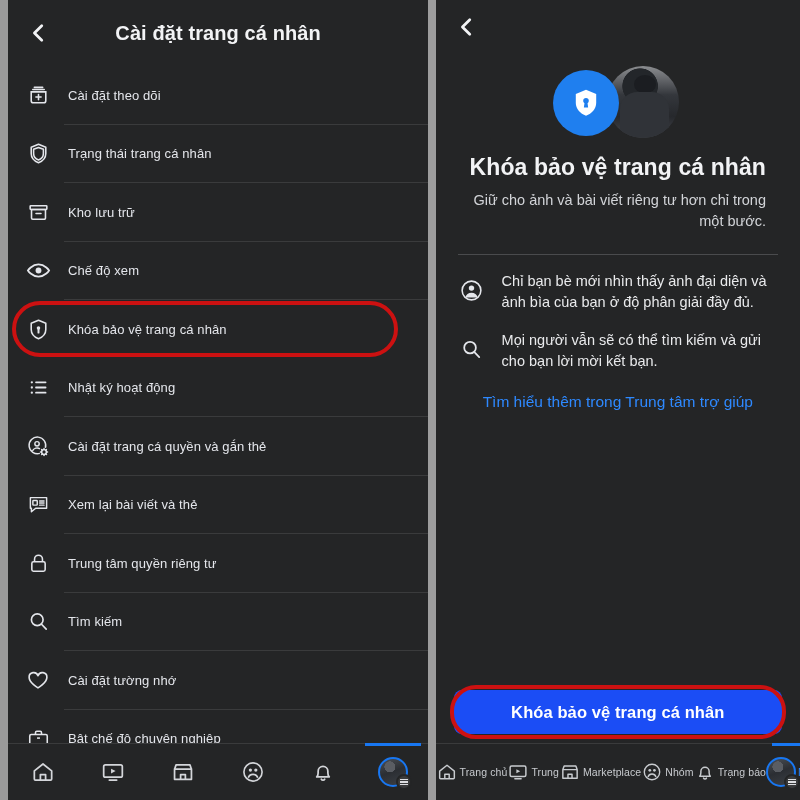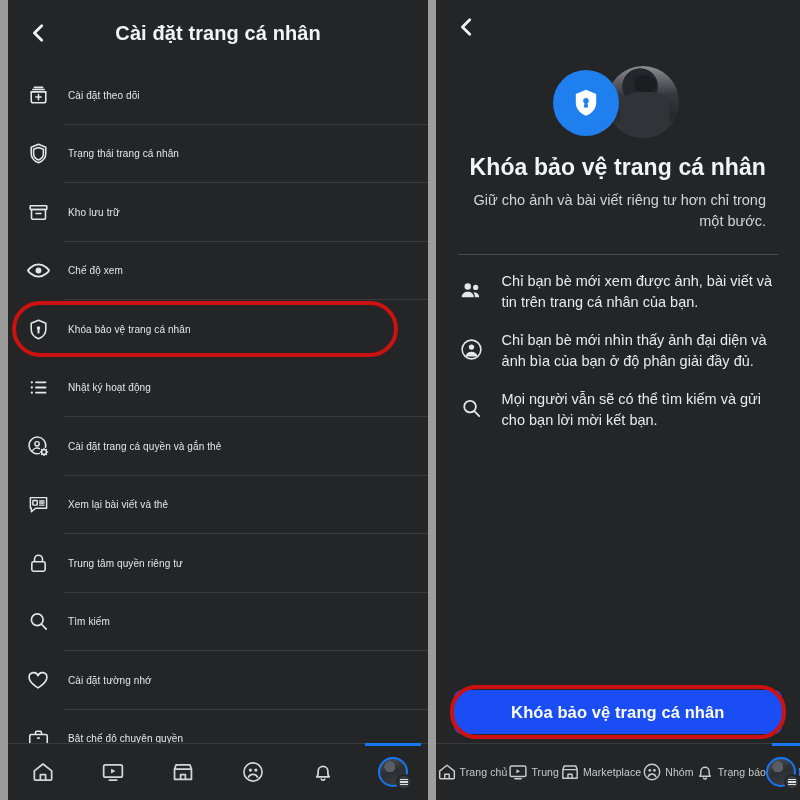--- a/index.html
+++ b/index.html
@@ -59,21 +59,21 @@
     height: 58.5px;
     padding-left: 6px;
   }
   .menu-item .mi-icon {
     width: 48px; min-width: 48px;
     display: flex; align-items: center; justify-content: center;
     color: #e4e6eb;
   }
   .menu-item .mi-label {
     color: #e4e6eb;
-    font-size: 10px;
+    font-size: 13px;
     letter-spacing: .1px;
     padding-left: 6px;
     white-space: nowrap;
   }
   .menu-item::after {
     content: "";
     position: absolute;
     left: 56px; right: 0; bottom: 0;
     height: 1px;
     background: #3a3b3c;
@@ -434,21 +434,21 @@
       </div>
 
       <div class="menu-item">
         <span class="mi-icon">
           <svg width="25" height="25" viewBox="0 0 24 24" fill="none" stroke="#e4e6eb" stroke-width="1.5" stroke-linejoin="round">
             <rect x="3.6" y="8.2" width="16.8" height="10.2" rx="1.4"></rect>
             <path d="M9.1 8.2V6.4a1.3 1.3 0 0 1 1.3-1.3h3.2a1.3 1.3 0 0 1 1.3 1.3v1.8"></path>
             <path d="M10.6 11.6h2.8"></path>
           </svg>
         </span>
-        <span class="mi-label">Bật chế độ chuyên quyền</span>
+        <span class="mi-label">Bật chế độ chuyên nghiệp</span>
       </div>
 
       <div class="menu-cut">
         <span class="mi-icon">
           <svg width="25" height="25" viewBox="0 0 24 24" fill="none" stroke="#e4e6eb" stroke-width="1.5">
             <circle cx="12" cy="12" r="8.4"></circle>
           </svg>
         </span>
       </div>
     </div>
@@ -531,31 +531,20 @@
         </div>
       </div>
       <div class="rp-title">Khóa bảo vệ trang cá nhân</div>
       <div class="rp-sub">Giữ cho ảnh và bài viết riêng tư hơn chỉ trong một bước.</div>
     </div>
 
     <div class="rp-rule"></div>
 
     <div class="feature-list">
 
-      <div class="feature-row">
-        <span class="f-icon">
-          <svg width="25" height="25" viewBox="0 0 24 24" fill="#e4e6eb">
-            <circle cx="8.4" cy="8.2" r="3.1"></circle>
-            <circle cx="16" cy="9" r="2.5"></circle>
-            <path d="M2.6 18.4c0-3.2 2.6-5.1 5.8-5.1s5.8 1.9 5.8 5.1z"></path>
-            <path d="M14.6 13.6c2.9.2 4.8 2 4.8 4.8h-4.1c0-1.9-.5-3.4-1.4-4.5z"></path>
-          </svg>
-        </span>
-        <span class="f-text">Chỉ bạn bè mới xem được ảnh, bài viết và tin trên trang cá nhân của bạn.</span>
-      </div>
 
       <div class="feature-row">
         <span class="f-icon">
           <svg width="25" height="25" viewBox="0 0 24 24" fill="none" stroke="#e4e6eb" stroke-width="1.5">
             <circle cx="12" cy="12" r="9"></circle>
             <circle cx="12" cy="9.7" r="2.6" fill="#e4e6eb" stroke="none"></circle>
             <path d="M6.2 18.6a6 6 0 0 1 11.6 0" fill="#e4e6eb" stroke="none"></path>
           </svg>
         </span>
         <span class="f-text">Chỉ bạn bè mới nhìn thấy ảnh đại diện và ảnh bìa của bạn ở độ phân giải đầy đủ.</span>
@@ -564,20 +553,21 @@
       <div class="feature-row">
         <span class="f-icon">
           <svg width="25" height="25" viewBox="0 0 24 24" fill="none" stroke="#e4e6eb" stroke-width="1.7" stroke-linecap="round">
             <circle cx="10.6" cy="10.2" r="5.6"></circle>
             <path d="M14.8 14.5 19.4 19.3"></path>
           </svg>
         </span>
         <span class="f-text">Mọi người vẫn sẽ có thể tìm kiếm và gửi cho bạn lời mời kết bạn.</span>
       </div>
 
+      <a class="help-link">Tìm hiểu thêm trong Trung tâm trợ giúp</a>
     </div>
 
     <div class="cta-wrap">
       <button class="cta-button">Khóa bảo vệ trang cá nhân</button>
       <div class="cta-ring"></div>
     </div>
 
     <div class="bottom-nav">
       <div class="bn-item">
         <svg width="22" height="22" viewBox="0 0 24 24" fill="none" stroke="#c8cbcf" stroke-width="1.6" stroke-linejoin="round">

